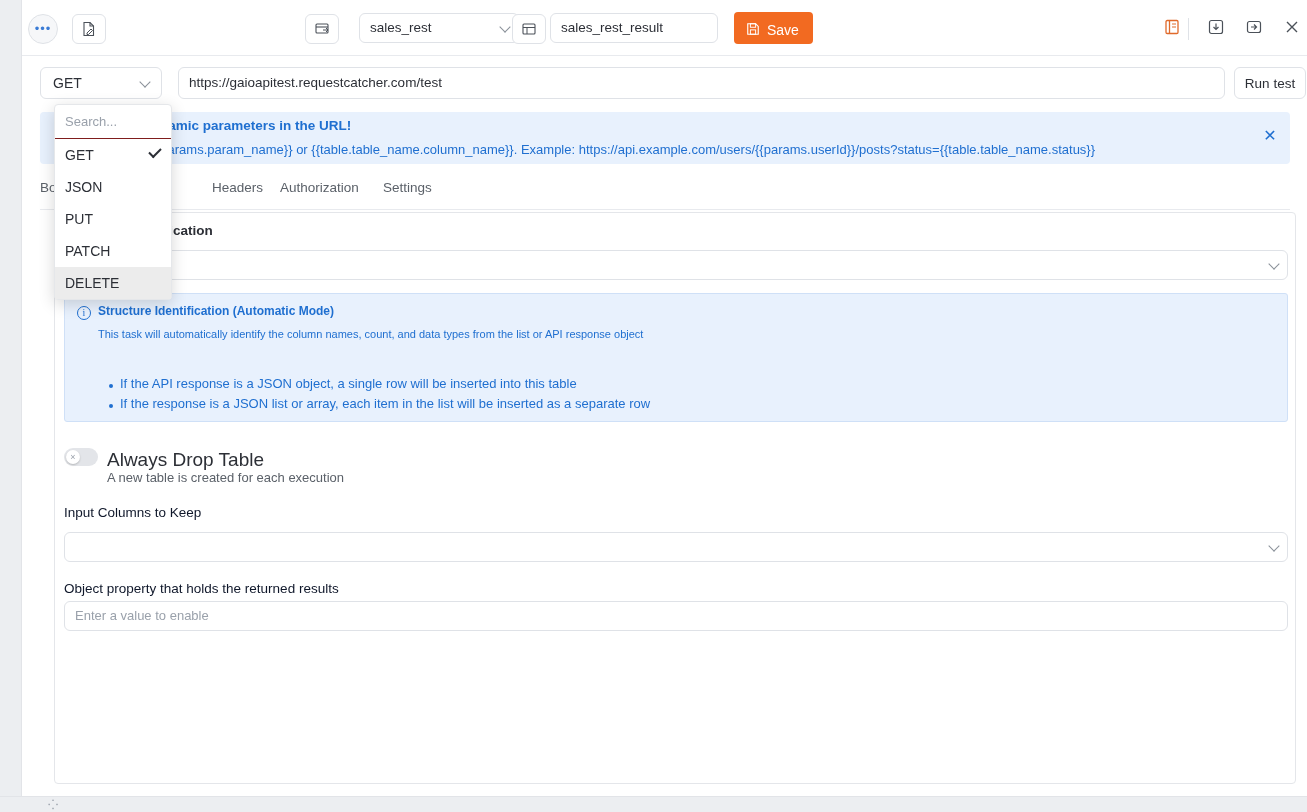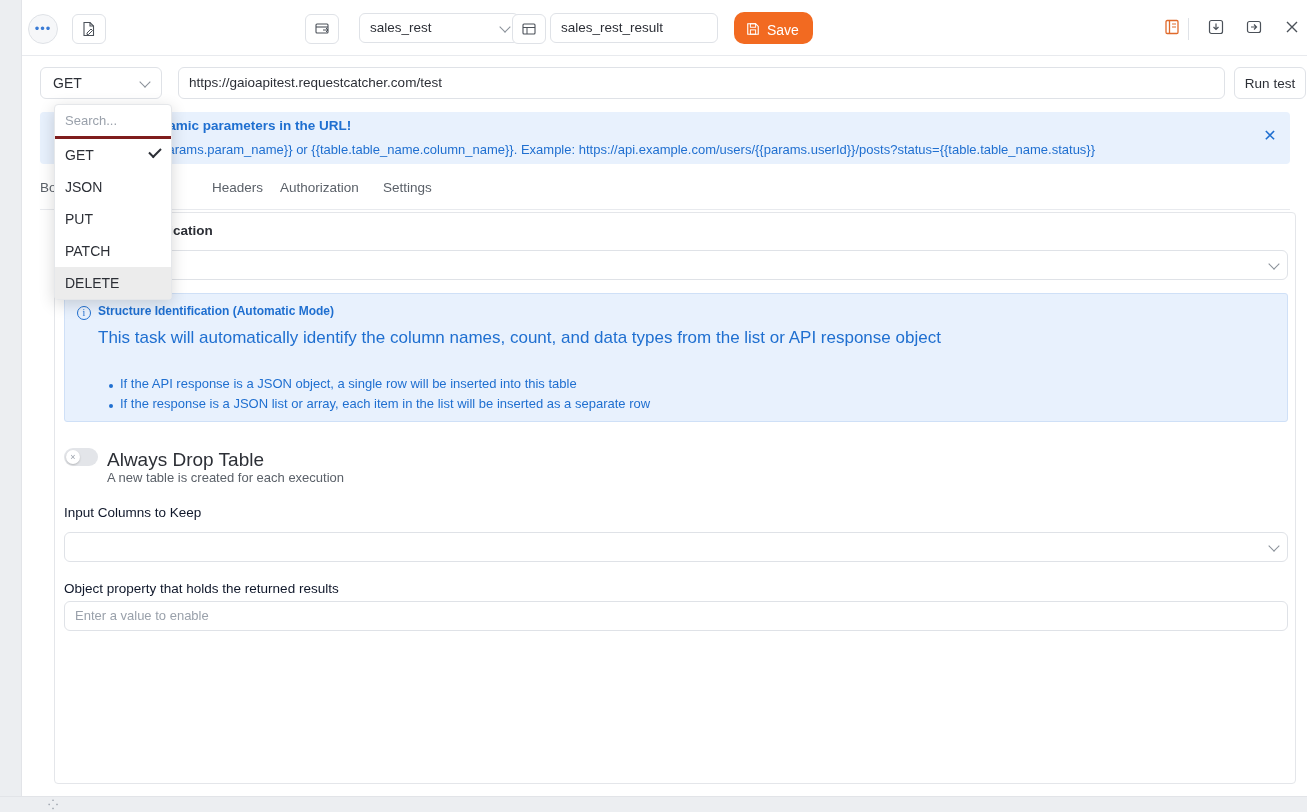--- a/index.html
+++ b/index.html
@@ -122,21 +122,21 @@
     border-bottom: 1.6px solid #8a9099;
     transform: rotate(45deg);
   }
 
   .save-btn {
     position: absolute;
     left: 712px; top: 12px;
     height: 32px;
     padding: 4px 14px 0 12px;
     background: #f26a21;
-    border-radius: 10px;
+    border-radius: 4px;
     color: #fff;
     font-size: 14px;
     display: flex; align-items: center; gap: 7px;
     border: none;
     font-family: "Liberation Sans", sans-serif;
   }
 
   .icon-btn {
     position: absolute;
     width: 28px; height: 28px;
@@ -206,21 +206,21 @@
     width: 118px;
     background: #ffffff;
     border: 1px solid #e5e7ea;
     border-radius: 4px;
     box-shadow: 0 4px 16px rgba(0,0,0,0.16);
     z-index: 50;
     padding-bottom: 0px;
   }
   .dd-search {
     height: 34px;
-    border-bottom: 3px solid #7f1d1d;
+    border-bottom: 1px solid #7f1d1d;
     display: flex; align-items: center;
     padding: 0 10px;
     font-size: 13px;
     color: #9aa1ab;
   }
   .dd-item {
     height: 32px;
     display: flex; align-items: center;
     padding: 0 10px;
     font-size: 14px;
@@ -327,21 +327,21 @@
     text-align: center;
     line-height: 12px;
     font-family: "Liberation Serif", serif;
   }
   .bb-title {
     position: absolute;
     left: 33px; top: 10px;
     font-size: 12px;
     font-weight: bold;
   }
-  .bb-p1 { position: absolute; left: 33px; top: 34px; font-size: 17px; }
+  .bb-p1 { position: absolute; left: 33px; top: 34px; font-size: 11px; }
   .bb-p2 { position: absolute; left: 33px; top: 60px; font-size: 13px; }
   .bb-li1 { position: absolute; left: 55px; top: 82px; font-size: 13px; }
   .bb-li2 { position: absolute; left: 55px; top: 102px; font-size: 13px; }
   .bullet {
     position: absolute;
     width: 4px; height: 4px;
     border-radius: 50%;
     background: #1f6fd0;
     left: 44px;
   }

